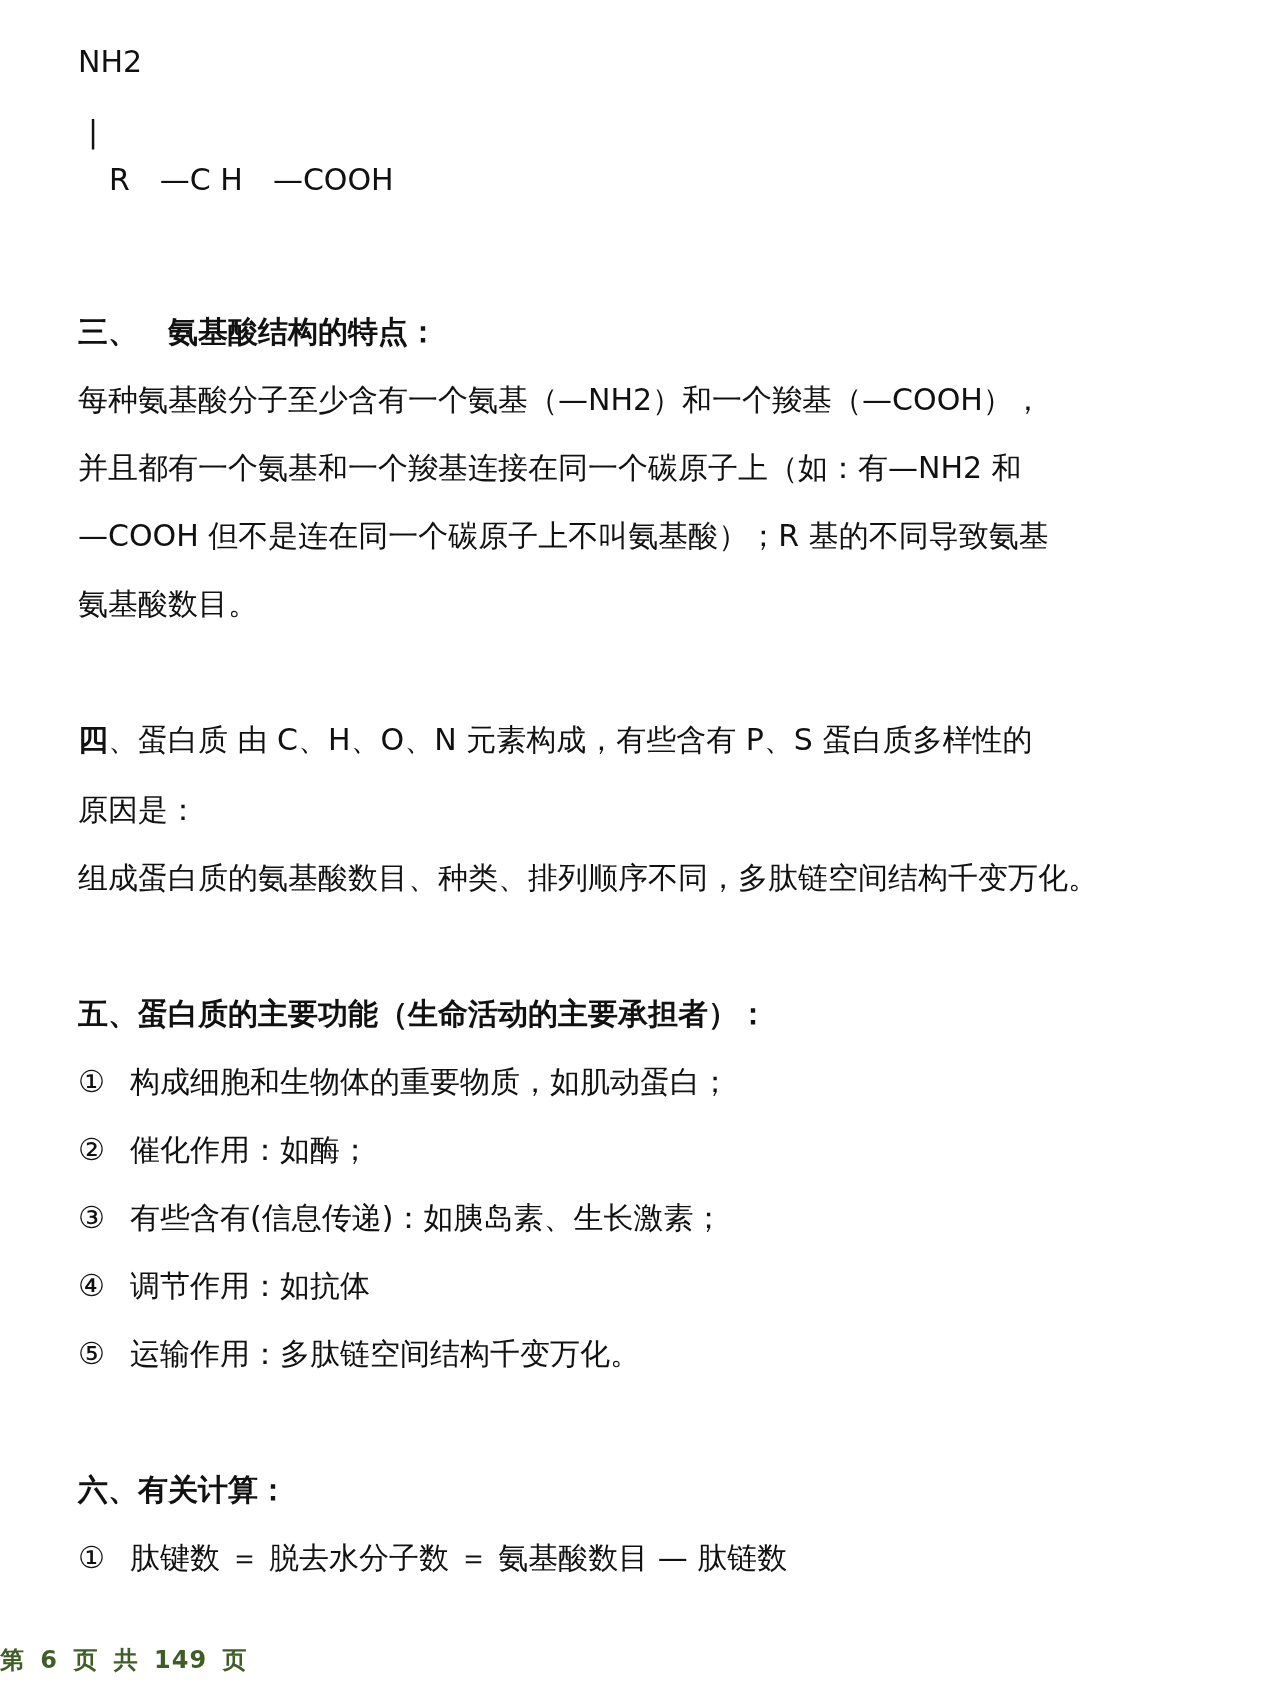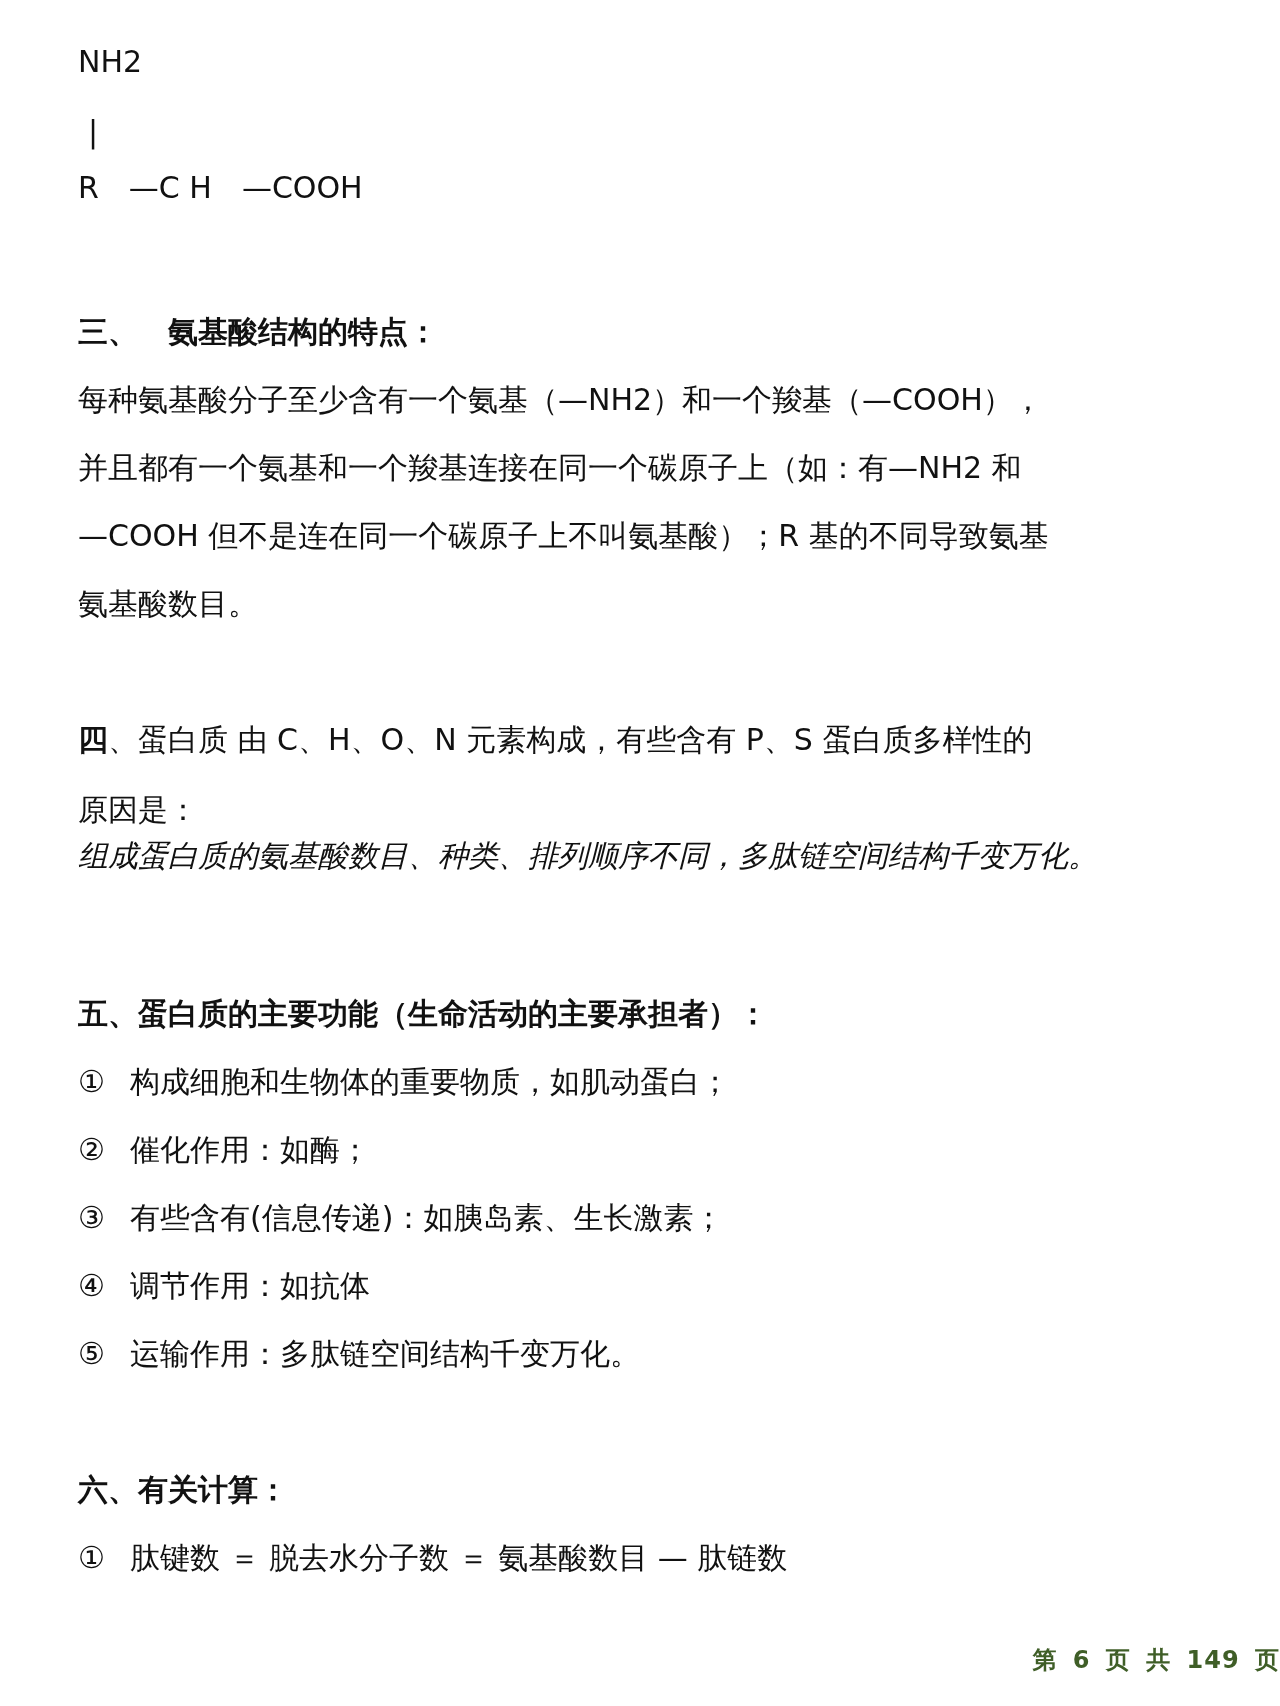--- a/index.html
+++ b/index.html
@@ -8,44 +8,44 @@
     font-family: "DejaVu Sans", "Liberation Sans", sans-serif;
     color: #111111;
   }
   .line {
     position: absolute; left: 78px; white-space: nowrap;
     font-size: 30px; line-height: 40px;
   }
   .bold { font-weight: bold; }
   .para { width: 1140px; white-space: nowrap; }
   .footer {
-    position: absolute; left: 0; width: 1280px; text-align: right;
+    position: absolute; left: 0; width: 1280px; text-align: left;
     top: 1644px; font-size: 24px; font-weight: bold; color: #3f5e27;
     letter-spacing: 1px; word-spacing: 6px;
   }
   .num { display: inline-block; width: 52px; }
 </style>
 </head>
 <body>
 
 <div class="line" style="top:42px;">NH2</div>
 <div class="line" style="top:112px; left:88px;">|</div>
-<div class="line" style="top:168px;">R　—C H　—COOH</div>
+<div class="line" style="top:160px;margin-left:31px;">R　—C H　—COOH</div>
 
 <div class="line bold" style="top:312px;">三、　氨基酸结构的特点：</div>
 <div class="line para" style="top:380px;">每种氨基酸分子至少含有一个氨基（—NH2）和一个羧基（—COOH），</div>
 <div class="line para" style="top:448px;">并且都有一个氨基和一个羧基连接在同一个碳原子上（如：有—NH2 和</div>
 <div class="line para" style="top:516px;">—COOH 但不是连在同一个碳原子上不叫氨基酸）；R 基的不同导致氨基</div>
 <div class="line para" style="top:584px;">氨基酸数目。</div>
 
 <div class="line para" style="top:720px;">
   <span class="bold">四</span><span>、蛋白质 由 C、H、O、N 元素构成，有些含有 P、S 蛋白质多样性的</span>
 </div>
 <div class="line" style="top:790px;">原因是：</div>
-<div class="line para" style="top:836px;font-style:italic;">组成蛋白质的氨基酸数目、种类、排列顺序不同，多肽链空间结构千变万化。</div>
+<div class="line para" style="top:858px;">组成蛋白质的氨基酸数目、种类、排列顺序不同，多肽链空间结构千变万化。</div>
 
 <div class="line bold" style="top:994px;">五、蛋白质的主要功能（生命活动的主要承担者）：</div>
 <div class="line" style="top:1062px;">
   <span class="num">①</span><span>构成细胞和生物体的重要物质，如肌动蛋白；</span>
 </div>
 <div class="line" style="top:1130px;">
   <span class="num">②</span><span>催化作用：如酶；</span>
 </div>
 <div class="line" style="top:1198px;">
   <span class="num">③</span><span>有些含有(信息传递)：如胰岛素、生长激素；</span>

